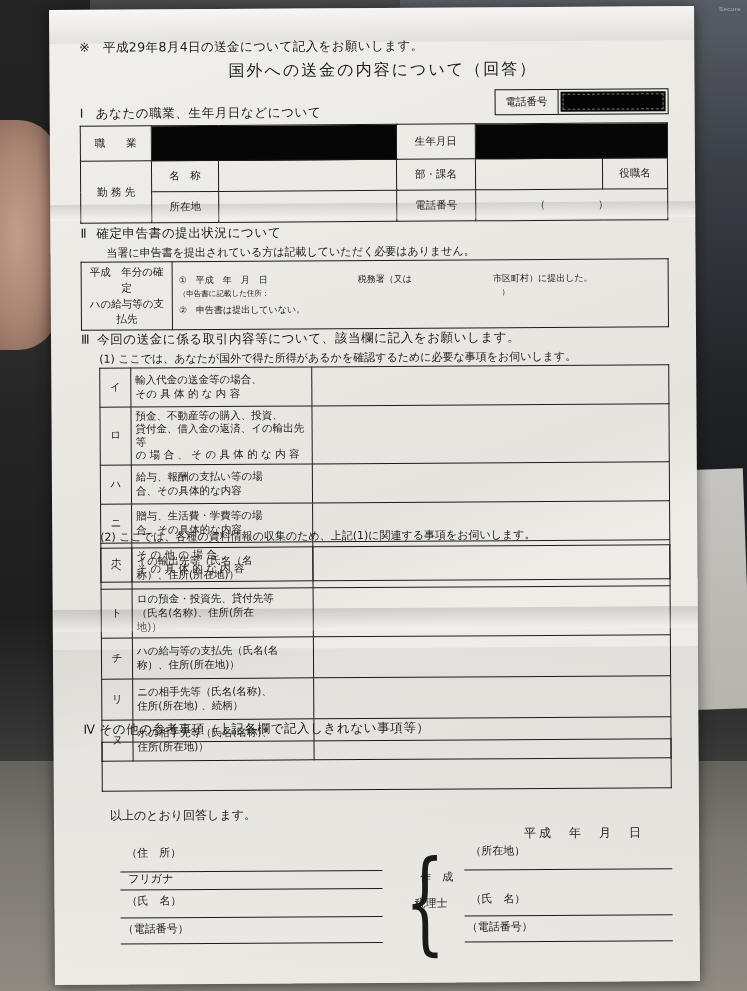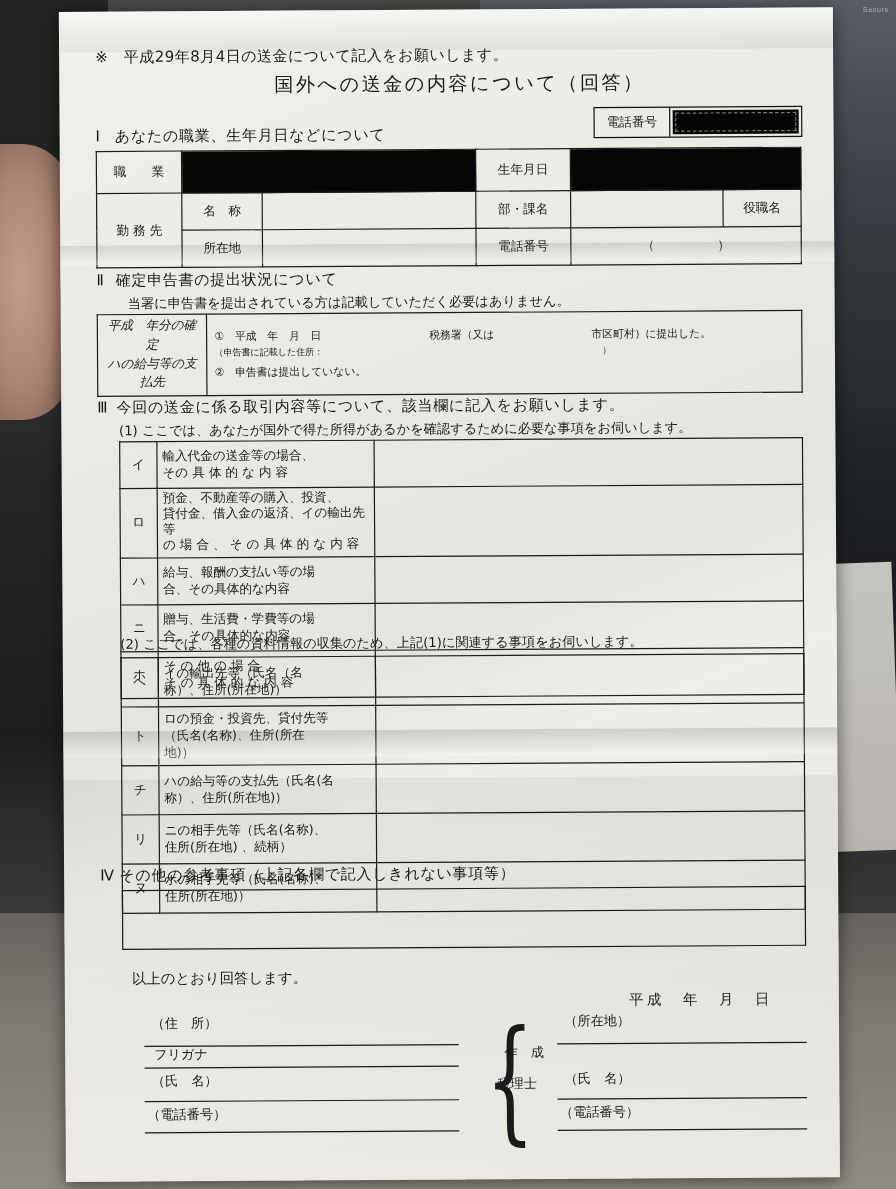--- a/index.html
+++ b/index.html
@@ -167,21 +167,21 @@
       </table>
 
     <div class="sec jp" id="sec2">
       <span class="num">Ⅱ</span><span>確定申告書の提出状況について</span>
     </div>
     <div class="jp" id="sec2note">当署に申告書を提出されている方は記載していただく必要はありません。</div>
 
     <table class="form jp" id="t2">
       <tbody>
           <tr>
-        <td class="ctr small" style="width:82px;height:56px;line-height:1.5;font-style:italic;">
+        <td class="ctr small" style="width:82px;height:56px;line-height:1.5;">
           <div>平成　年分の確定</div>
           <div>ハの給与等の支払先</div>
         </td>
         <td style="padding:4px 6px;">
           <div class="small" style="border-bottom:0;">①　平成　年　月　日　　　　　　　　　　税務署（又は　　　　　　　　　市区町村）に提出した。</div>
           <div class="xsmall" style="margin-top:2px;">（申告書に記載した住所：　　　　　　　　　　　　　　　　　　　　　　　　　　　　　　　）</div>
           <div class="small" style="margin-top:5px;">②　申告書は提出していない。</div>
         </td>
       </tr>
     </tbody>

